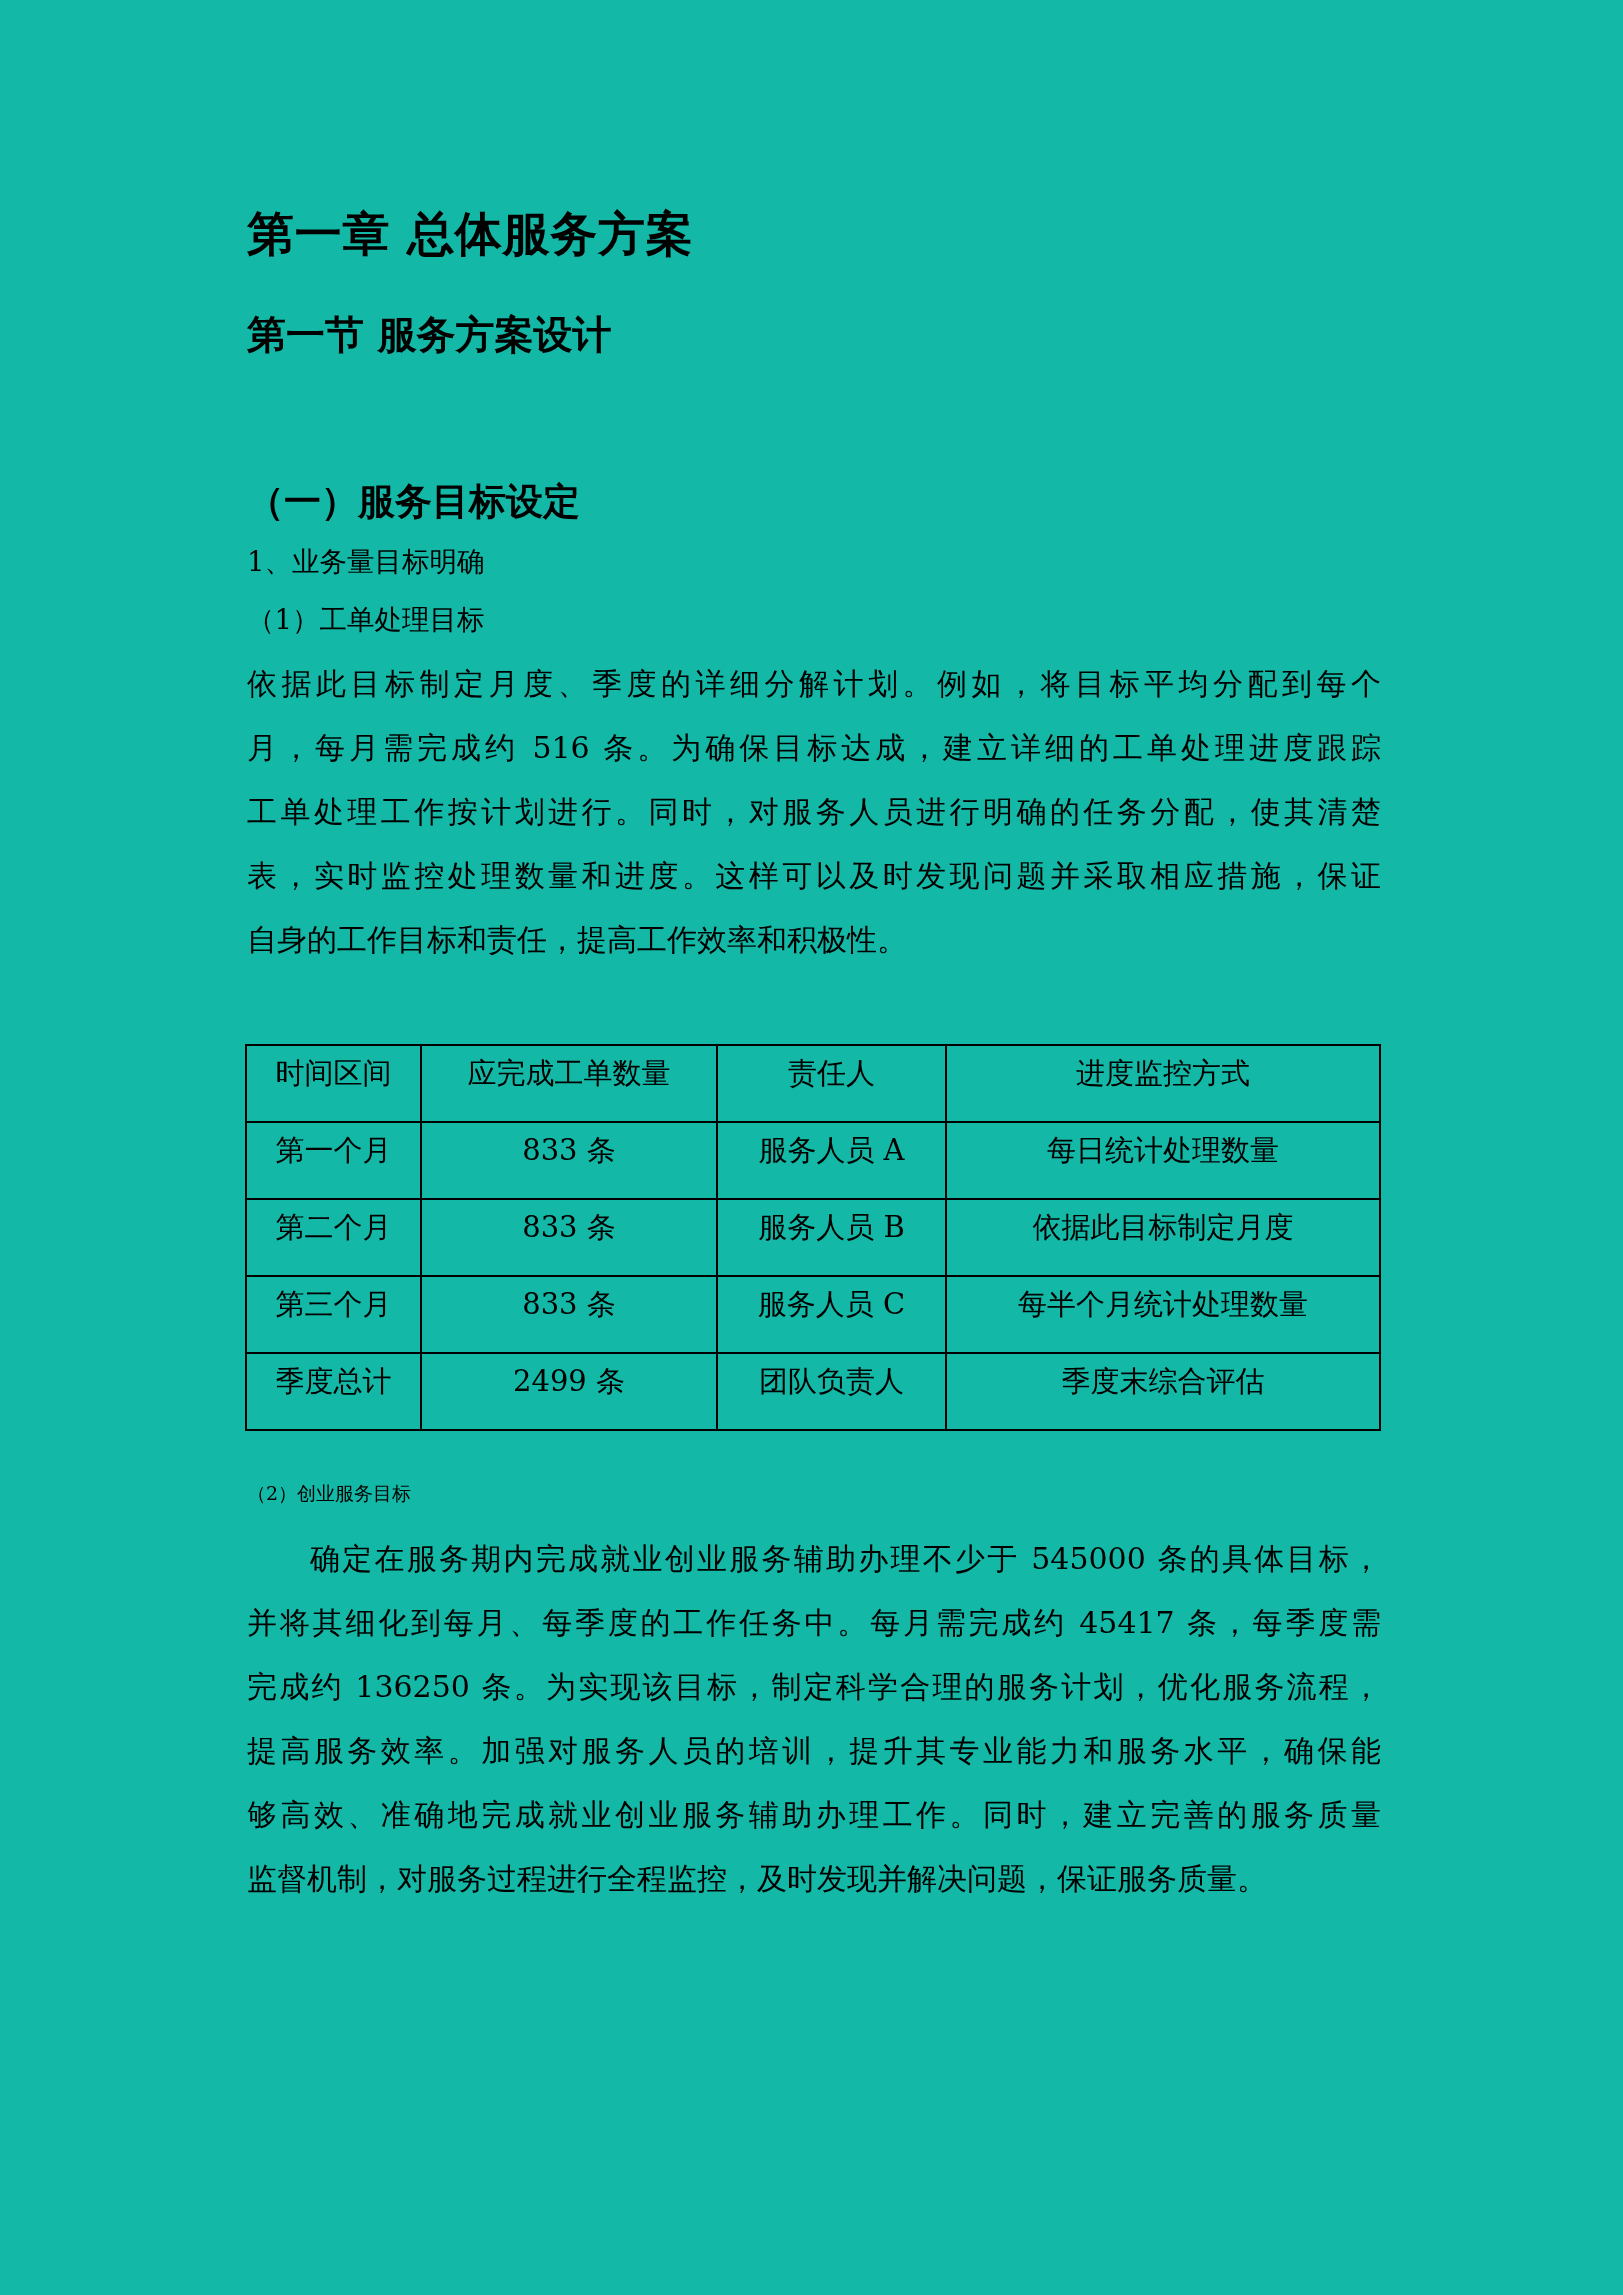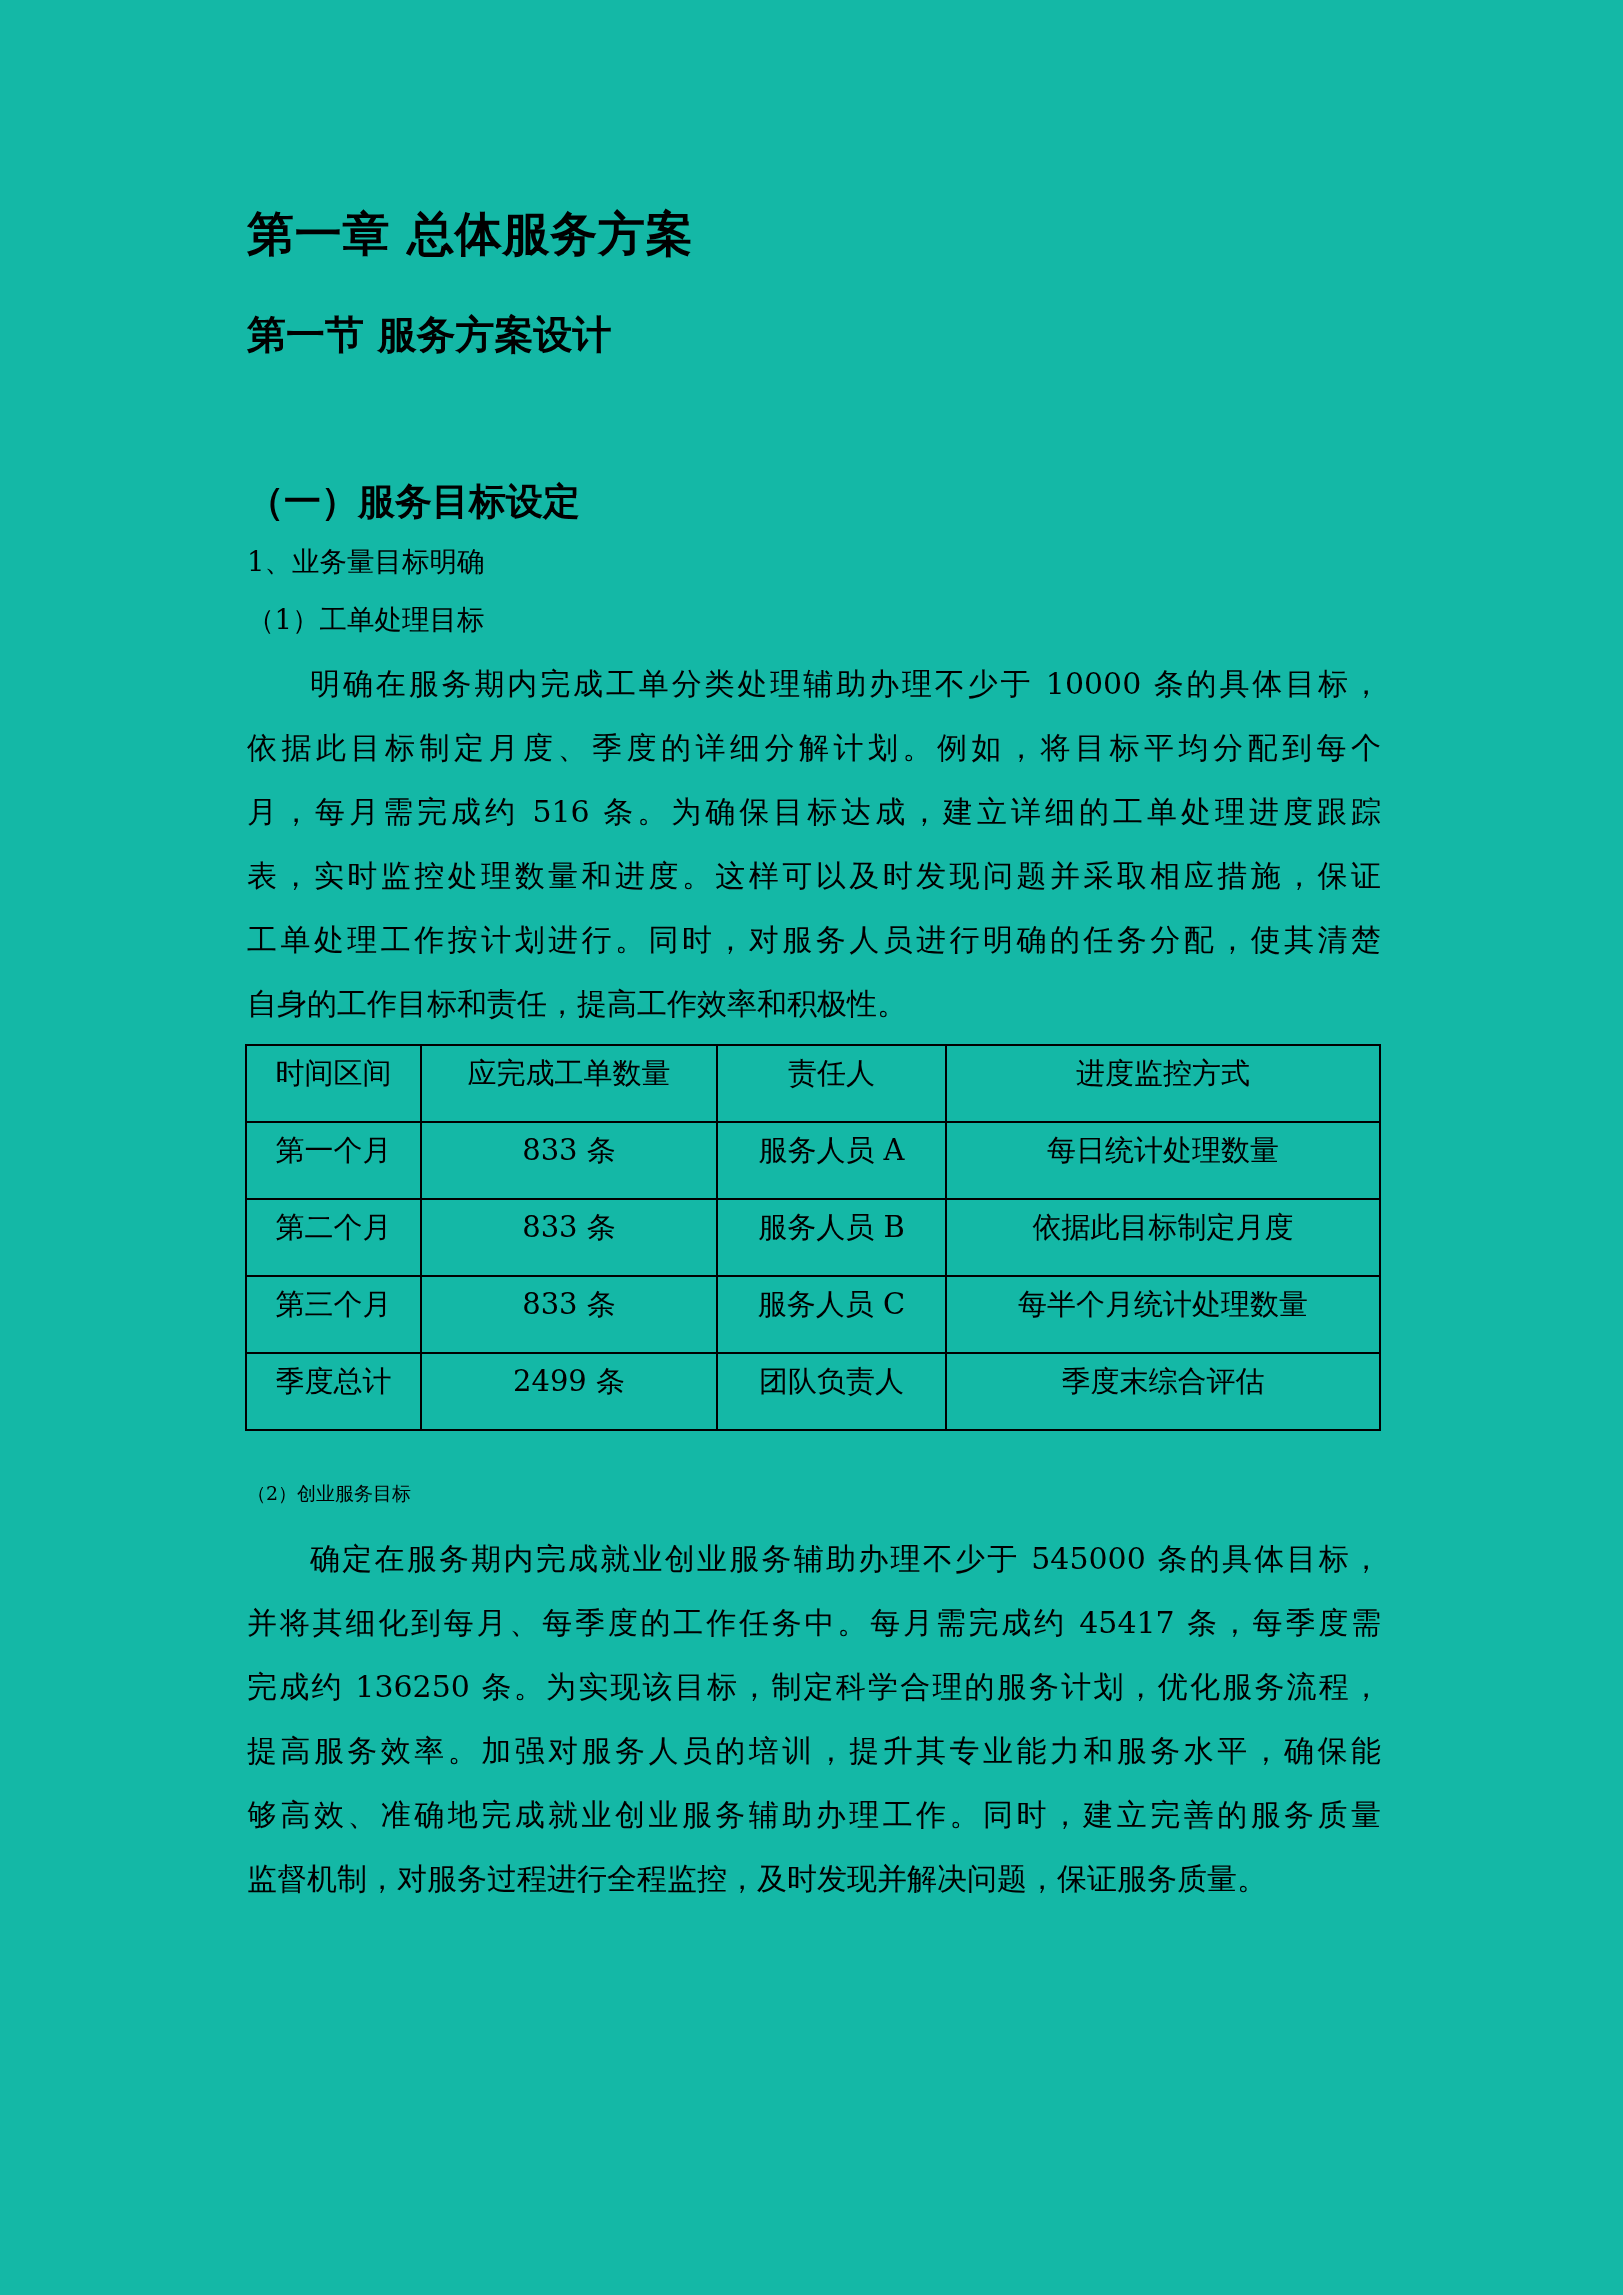--- a/index.html
+++ b/index.html
@@ -132,25 +132,24 @@
   <h2 class="abs h-section">第一节 服务方案设计</h2>
 
 
   <h4 class="abs h-level2">（一）服务目标设定</h4>
 
   <div class="abs h-level3">1、业务量目标明确</div>
 
   <div class="abs h-level4">（1）工单处理目标</div>
 
   <div class="para para1">
-    <span class="line first">明确在服务期内完成工单分类处理辅助办理不少于 10000 条的具体目标，</span>
     <span class="line">依据此目标制定月度、季度的详细分解计划。例如，将目标平均分配到每个</span>
     <span class="line">月，每月需完成约 516 条。为确保目标达成，建立详细的工单处理进度跟踪</span>
+    <span class="line">工单处理工作按计划进行。同时，对服务人员进行明确的任务分配，使其清楚</span>
     <span class="line">表，实时监控处理数量和进度。这样可以及时发现问题并采取相应措施，保证</span>
-    <span class="line">工单处理工作按计划进行。同时，对服务人员进行明确的任务分配，使其清楚</span>
     <span class="line last">自身的工作目标和责任，提高工作效率和积极性。</span>
   </div>
 
   <table class="progress">
     <colgroup>
       <col class="w1">
         <col class="w2">
         <col class="w3">
         <col class="w4">
     </colgroup>

